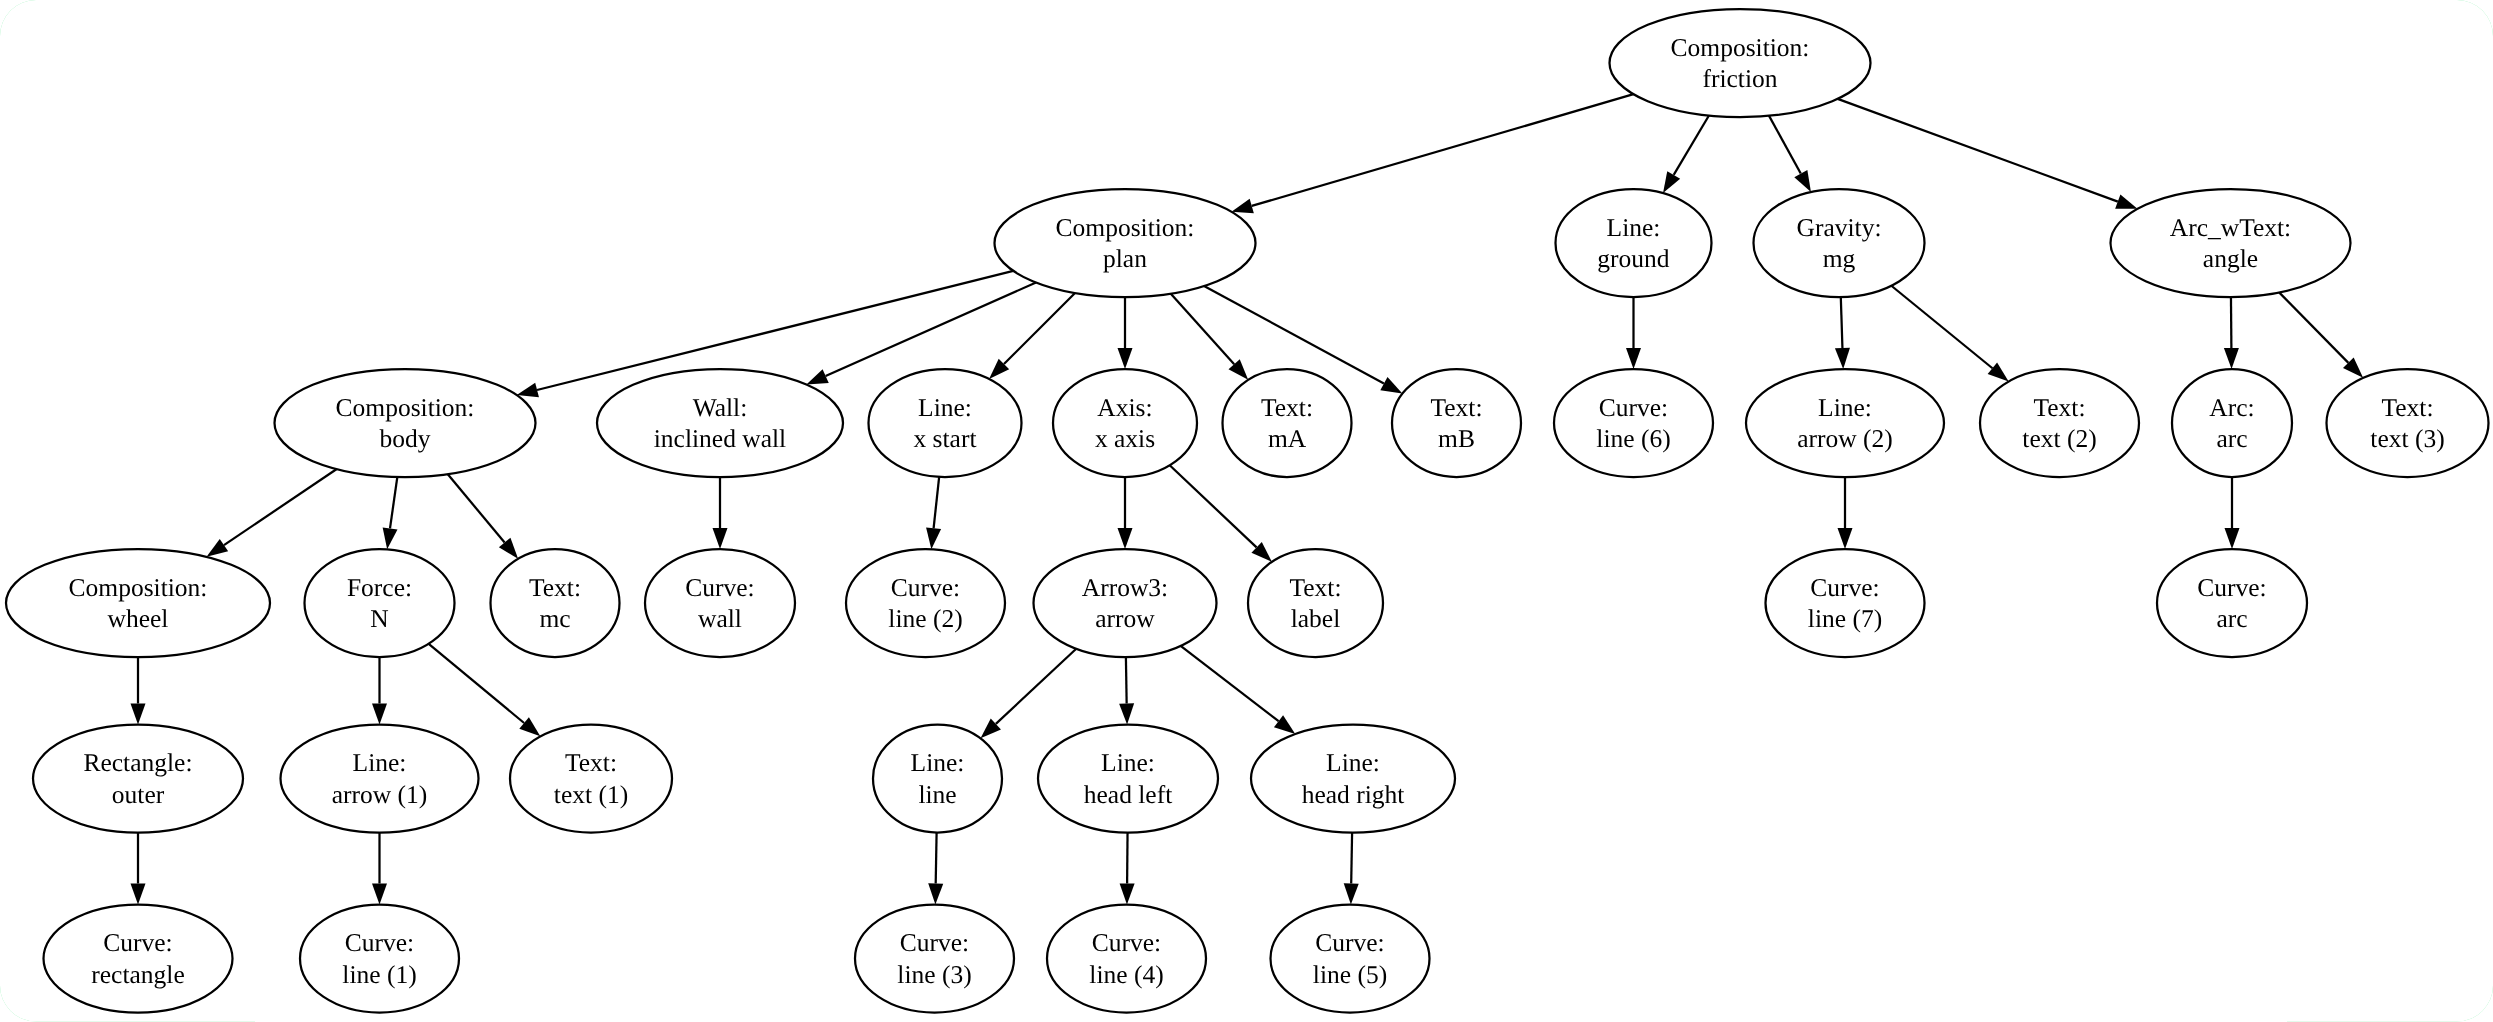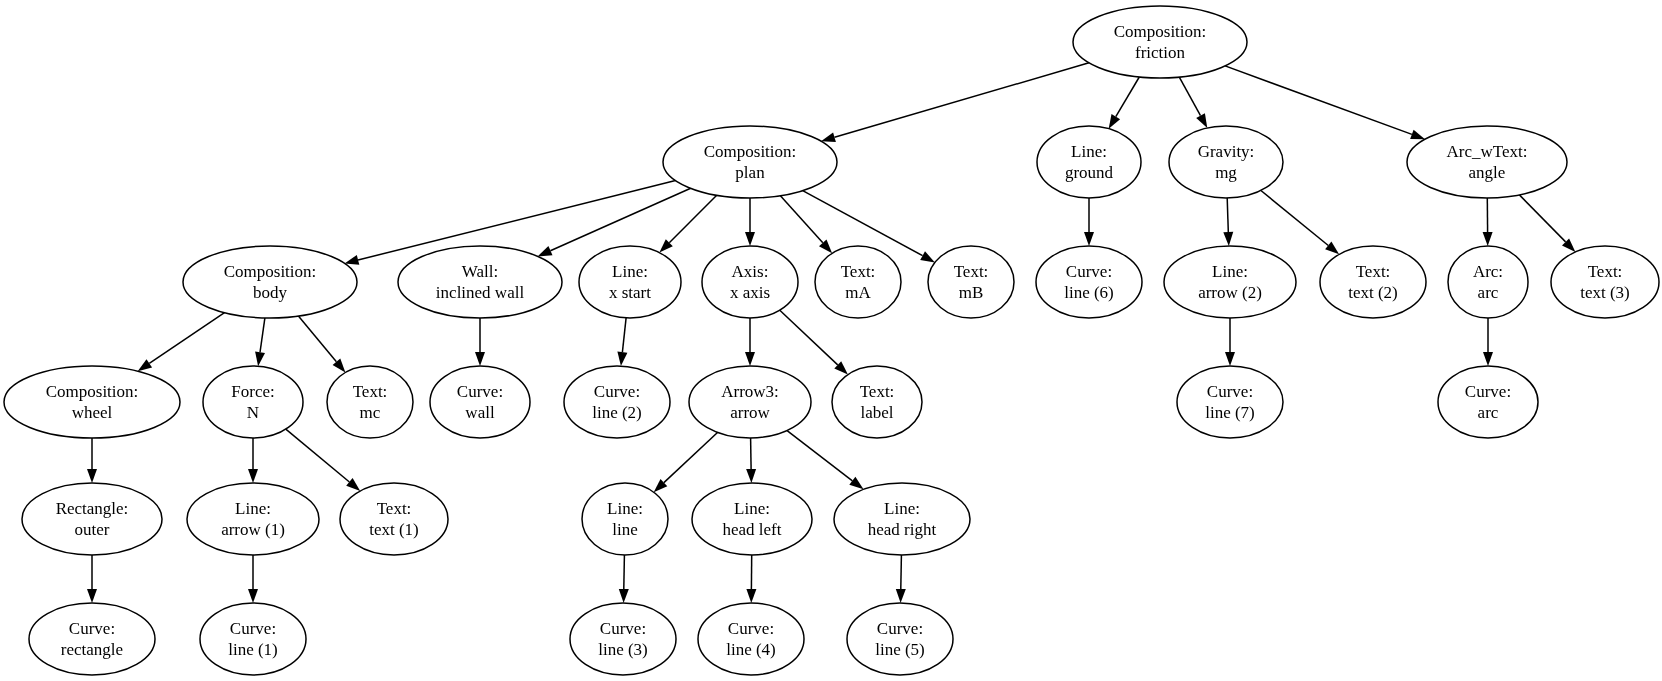--- a/index.html
+++ b/index.html
@@ -5,20 +5,21 @@
   html, body {
     margin: 0;
     padding: 0;
     background: #ffffff;
   }
   .canvas-wrap {
     width: 1662px;
     height: 681px;
     overflow: hidden;
     background: #86efac;
+    border-radius: 24px;
   }
   svg text {
     font-family: "Liberation Serif", "DejaVu Serif", serif;
     font-size: 17px;
     fill: #000000;
   }
 </style>
 </head>
 <body>
 

